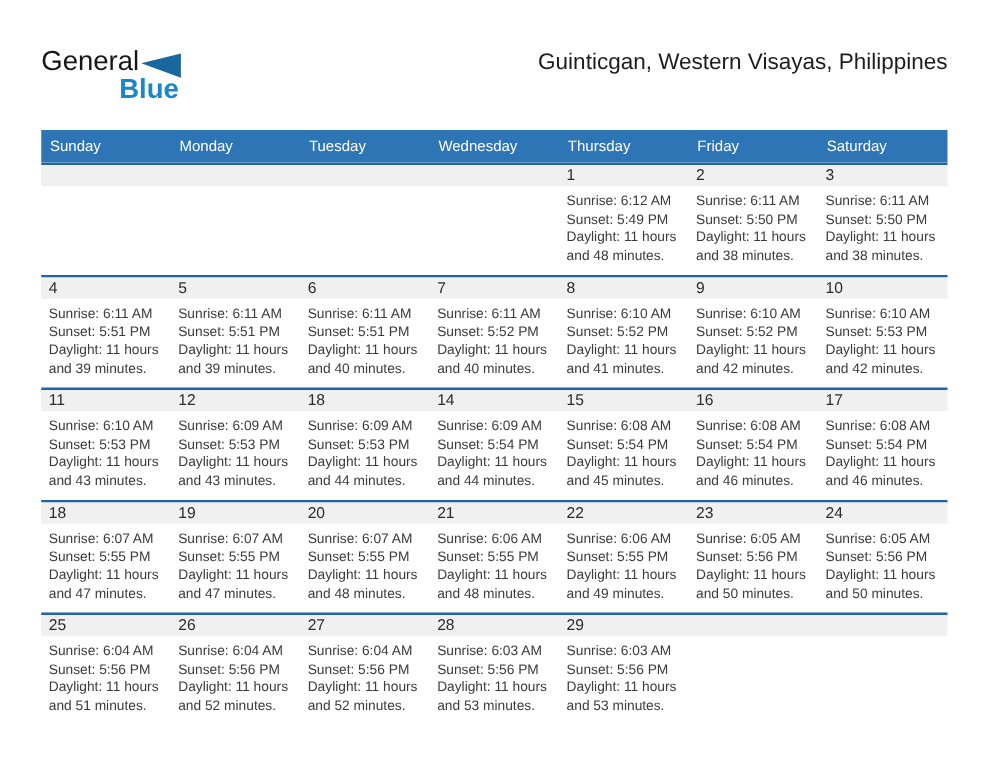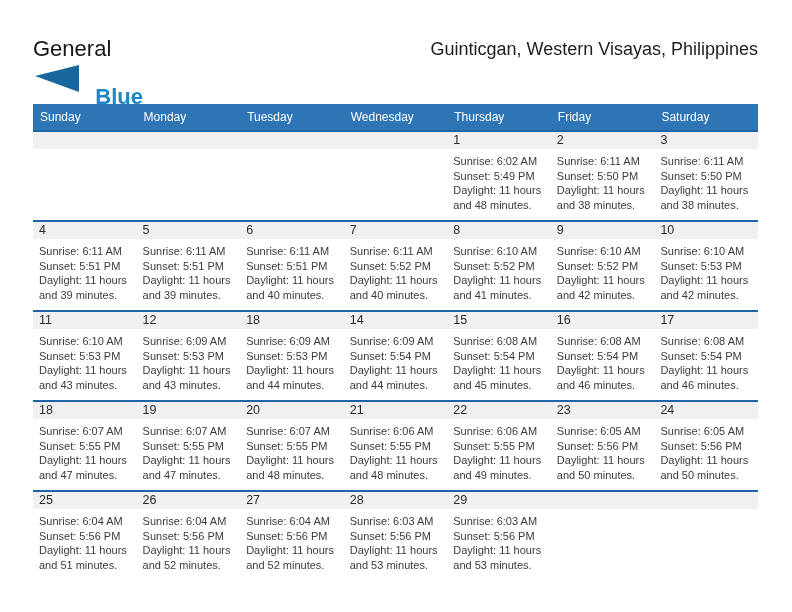--- a/index.html
+++ b/index.html
@@ -3,21 +3,21 @@
 <meta charset="utf-8">
 <style>
   html,body{margin:0;padding:0;}
   body{
     width:792px;height:612px;position:relative;background:#ffffff;
     font-family:"Liberation Sans", sans-serif;overflow:hidden;
     --header-blue:#2E75B6;--row-border-blue:#2163A4;--band-gray:#F0F0F0;
     --logo-tri:#19679E;--logo-blue:#1B87C9;--body-text:#3B3B3B;
   }
   .logo{position:absolute;left:33px;top:36px;width:112px;}
-  .logo-row1{display:flex;align-items:flex-start;flex-direction:column;}
+  .logo-row1{display:flex;align-items:flex-start;}
   .logo-general{font-size:22px;color:#161616;letter-spacing:0;}
   .logo-tri{margin-left:2px;margin-top:3px;}
   .logo-blue{font-size:22px;color:var(--logo-blue);text-align:right;margin-top:-8px;padding-right:2px;font-weight:bold;}
   .titleblock{position:absolute;right:34px;top:30px;text-align:right;}
   .cal-title{font-size:28px;color:#111111;}
   .cal-subtitle{font-size:18px;color:#1d1d1d;margin-top:9px;}
   .calendar{position:absolute;left:33px;top:104px;width:725px;}
   .cal-header{
     display:grid;grid-template-columns:repeat(7,1fr);height:26px;
     background:var(--header-blue);color:#ffffff;font-size:12px;align-items:center;
@@ -61,21 +61,21 @@
   <div>
       <div class="week">
         <div class="band"></div>
         <div class="cells">
           <div class="cell"></div>
           <div class="cell"></div>
           <div class="cell"></div>
           <div class="cell"></div>
           <div class="cell">
             <div class="num">1</div>
-            <div class="line first">Sunrise: 6:02 AM</div>
+            <div class="line first">Sunrise: 6:12 AM</div>
             <div class="line">Sunset: 5:49 PM</div>
             <div class="line">Daylight: 11 hours</div>
             <div class="line">and 48 minutes.</div>
           </div>
           <div class="cell">
             <div class="num">2</div>
             <div class="line first">Sunrise: 6:11 AM</div>
             <div class="line">Sunset: 5:50 PM</div>
             <div class="line">Daylight: 11 hours</div>
             <div class="line">and 38 minutes.</div>

